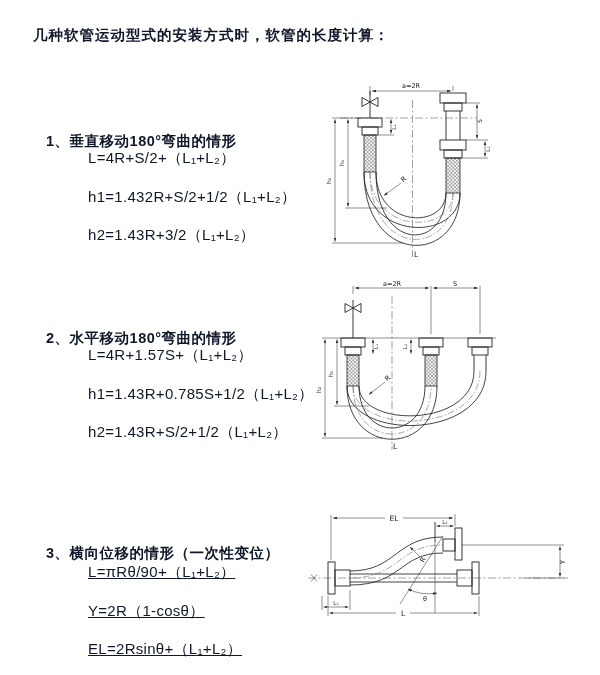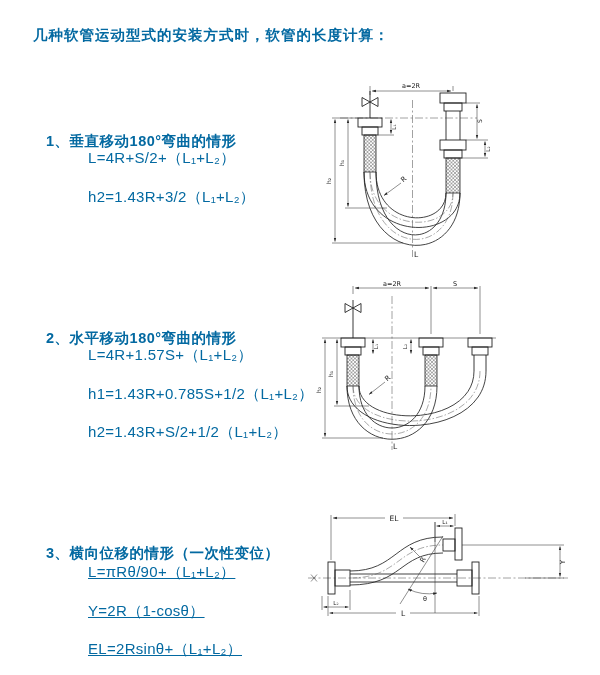--- a/index.html
+++ b/index.html
@@ -1,18 +1,18 @@
 <!DOCTYPE html>
 <html><head>
 <meta charset="utf-8">
 <style>
   html,body{margin:0;padding:0;background:#e8e8e8;}
   #page{
     position:relative;width:600px;height:675px;background:#ffffff;
-    font-family:"Liberation Sans","DejaVu Sans",sans-serif;color:#0369a1;
+    font-family:"Liberation Sans","DejaVu Sans",sans-serif;color:#0f172a;
     overflow:hidden;
   }
   .title{
     position:absolute;left:33px;top:26px;font-size:14.5px;font-weight:bold;
     letter-spacing:1px;white-space:nowrap;
   }
   .sec-heading{
     position:absolute;left:46px;font-size:14.5px;font-weight:bold;
     letter-spacing:0.5px;white-space:nowrap;margin-top:20px;
   }
@@ -33,20 +33,21 @@
 </head>
 <body>
 
 <div id="page">
 
   <div class="title">几种软管运动型式的安装方式时，软管的长度计算：</div>
 
   <div class="sec-heading" style="top:112px;">1、垂直移动180°弯曲的情形</div>
   <div class="formulas" style="top:133px;">
     <p>L=4R+S/2+（L₁+L₂）</p>
+    <p>h1=1.432R+S/2+1/2（L₁+L₂）</p>
     <p>h2=1.43R+3/2（L₁+L₂）</p>
   </div>
 
   <div class="sec-heading" style="top:309px;">2、水平移动180°弯曲的情形</div>
   <div class="formulas" style="top:330px;">
     <p>L=4R+1.57S+（L₁+L₂）</p>
     <p>h1=1.43R+0.785S+1/2（L₁+L₂）</p>
     <p>h2=1.43R+S/2+1/2（L₁+L₂）</p>
   </div>
 

